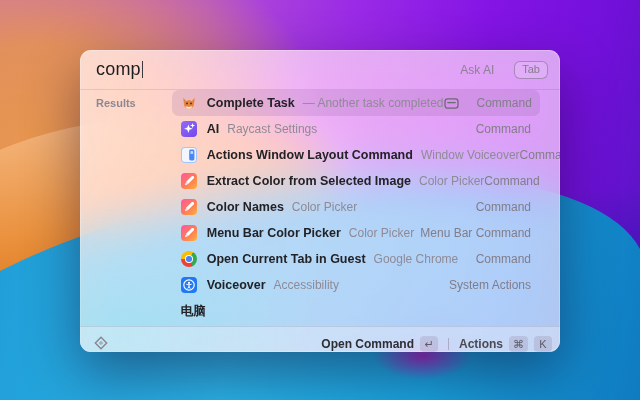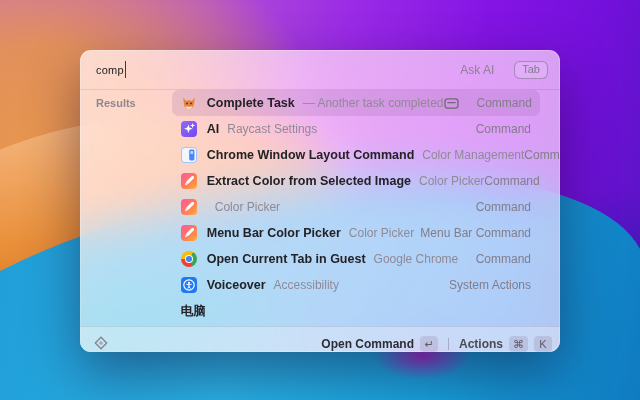--- a/index.html
+++ b/index.html
@@ -42,21 +42,21 @@
     box-shadow:0 22px 55px rgba(20,5,40,0.45), 0 0 0 1px rgba(255,255,255,0.25) inset;
   }
   .window::before { content:""; position:absolute; inset:0; pointer-events:none;
     background:radial-gradient(ellipse 320px 220px at 8% 96%, rgba(150,228,240,0.60), rgba(150,228,240,0) 62%);
   }
   .window > * { position:relative; }
 
   
   .searchbar { height:40px; flex:0 0 40px; display:flex; align-items:center;
     padding:0 12px 0 16px; border-bottom:1px solid rgba(70,45,80,0.12); }
-  .search-text { font-size:11px; color:#1d1c20; letter-spacing:.2px; }
+  .search-text { font-size:18px; color:#1d1c20; letter-spacing:.2px; }
   .caret { display:inline-block; width:1.5px; height:17px; background:#3b3a40;
     margin-left:1px; vertical-align:-3px; }
   .search-right { margin-left:auto; display:flex; align-items:center; gap:20px; }
   .askai { font-size:12px; color:#8d8194; }
   .tab-badge { font-size:11px; color:#877b8e; border:1px solid rgba(120,105,130,0.55);
     border-radius:6px; padding:2.5px 7px; line-height:1; background:rgba(255,255,255,0.15); }
 
   
   .results { flex:1 1 auto; overflow:hidden; display:flex; flex-direction:row; }
   .results-header { font-size:11px; font-weight:bold; color:#8d8792; padding:7px 16px 4px; flex:0 0 auto; }
@@ -160,22 +160,22 @@
 
   <div class="row">
     <span class="row-icon">
               <span class="sq" style="background:#f2f6ff;box-shadow:inset 0 0 0 1px rgba(74,134,247,0.45);">
                 <svg viewBox="0 0 16 16">
                   <rect x="8.2" y="2.6" width="5.2" height="10.8" rx="1.4" fill="#4a86f7"></rect>
                   <rect x="9.4" y="4" width="2.8" height="3" rx="0.8" fill="#bcd4ff"></rect>
                 </svg>
               </span>
             </span>
-    <span class="row-title">Chrome Window Layout Command</span>
-    <span class="row-subtitle">Color Management</span>
+    <span class="row-title">Actions Window Layout Command</span>
+    <span class="row-subtitle">Window Voiceover</span>
     <span class="row-right">
 
       <span class="row-type">Command</span>
     </span>
   </div>
 
   <div class="row">
     <span class="row-icon">
               <span class="sq" style="background:linear-gradient(135deg,#ff55a2 0%,#ff7d56 55%,#ffb13c 100%);">
                 <svg viewBox="0 0 16 16">
@@ -194,20 +194,21 @@
 
   <div class="row">
     <span class="row-icon">
               <span class="sq" style="background:linear-gradient(135deg,#ff55a2 0%,#ff7d56 55%,#ffb13c 100%);">
                 <svg viewBox="0 0 16 16">
                   <path d="M4 12.2 L5.4 8.6 L10.4 3.4 C11 2.8 12.1 2.8 12.7 3.4 C13.3 4 13.2 5 12.6 5.6 L7.4 10.8 Z" fill="#fff"></path>
                   <path d="M4 12.2 L5.4 8.6 L7.4 10.8 Z" fill="#ffd9e6"></path>
                 </svg>
               </span>
             </span>
+    <span class="row-title">Color Names</span>
     <span class="row-subtitle">Color Picker</span>
     <span class="row-right">
 
       <span class="row-type">Command</span>
     </span>
   </div>
 
   <div class="row">
     <span class="row-icon">
               <span class="sq" style="background:linear-gradient(135deg,#ff55a2 0%,#ff7d56 55%,#ffb13c 100%);">

